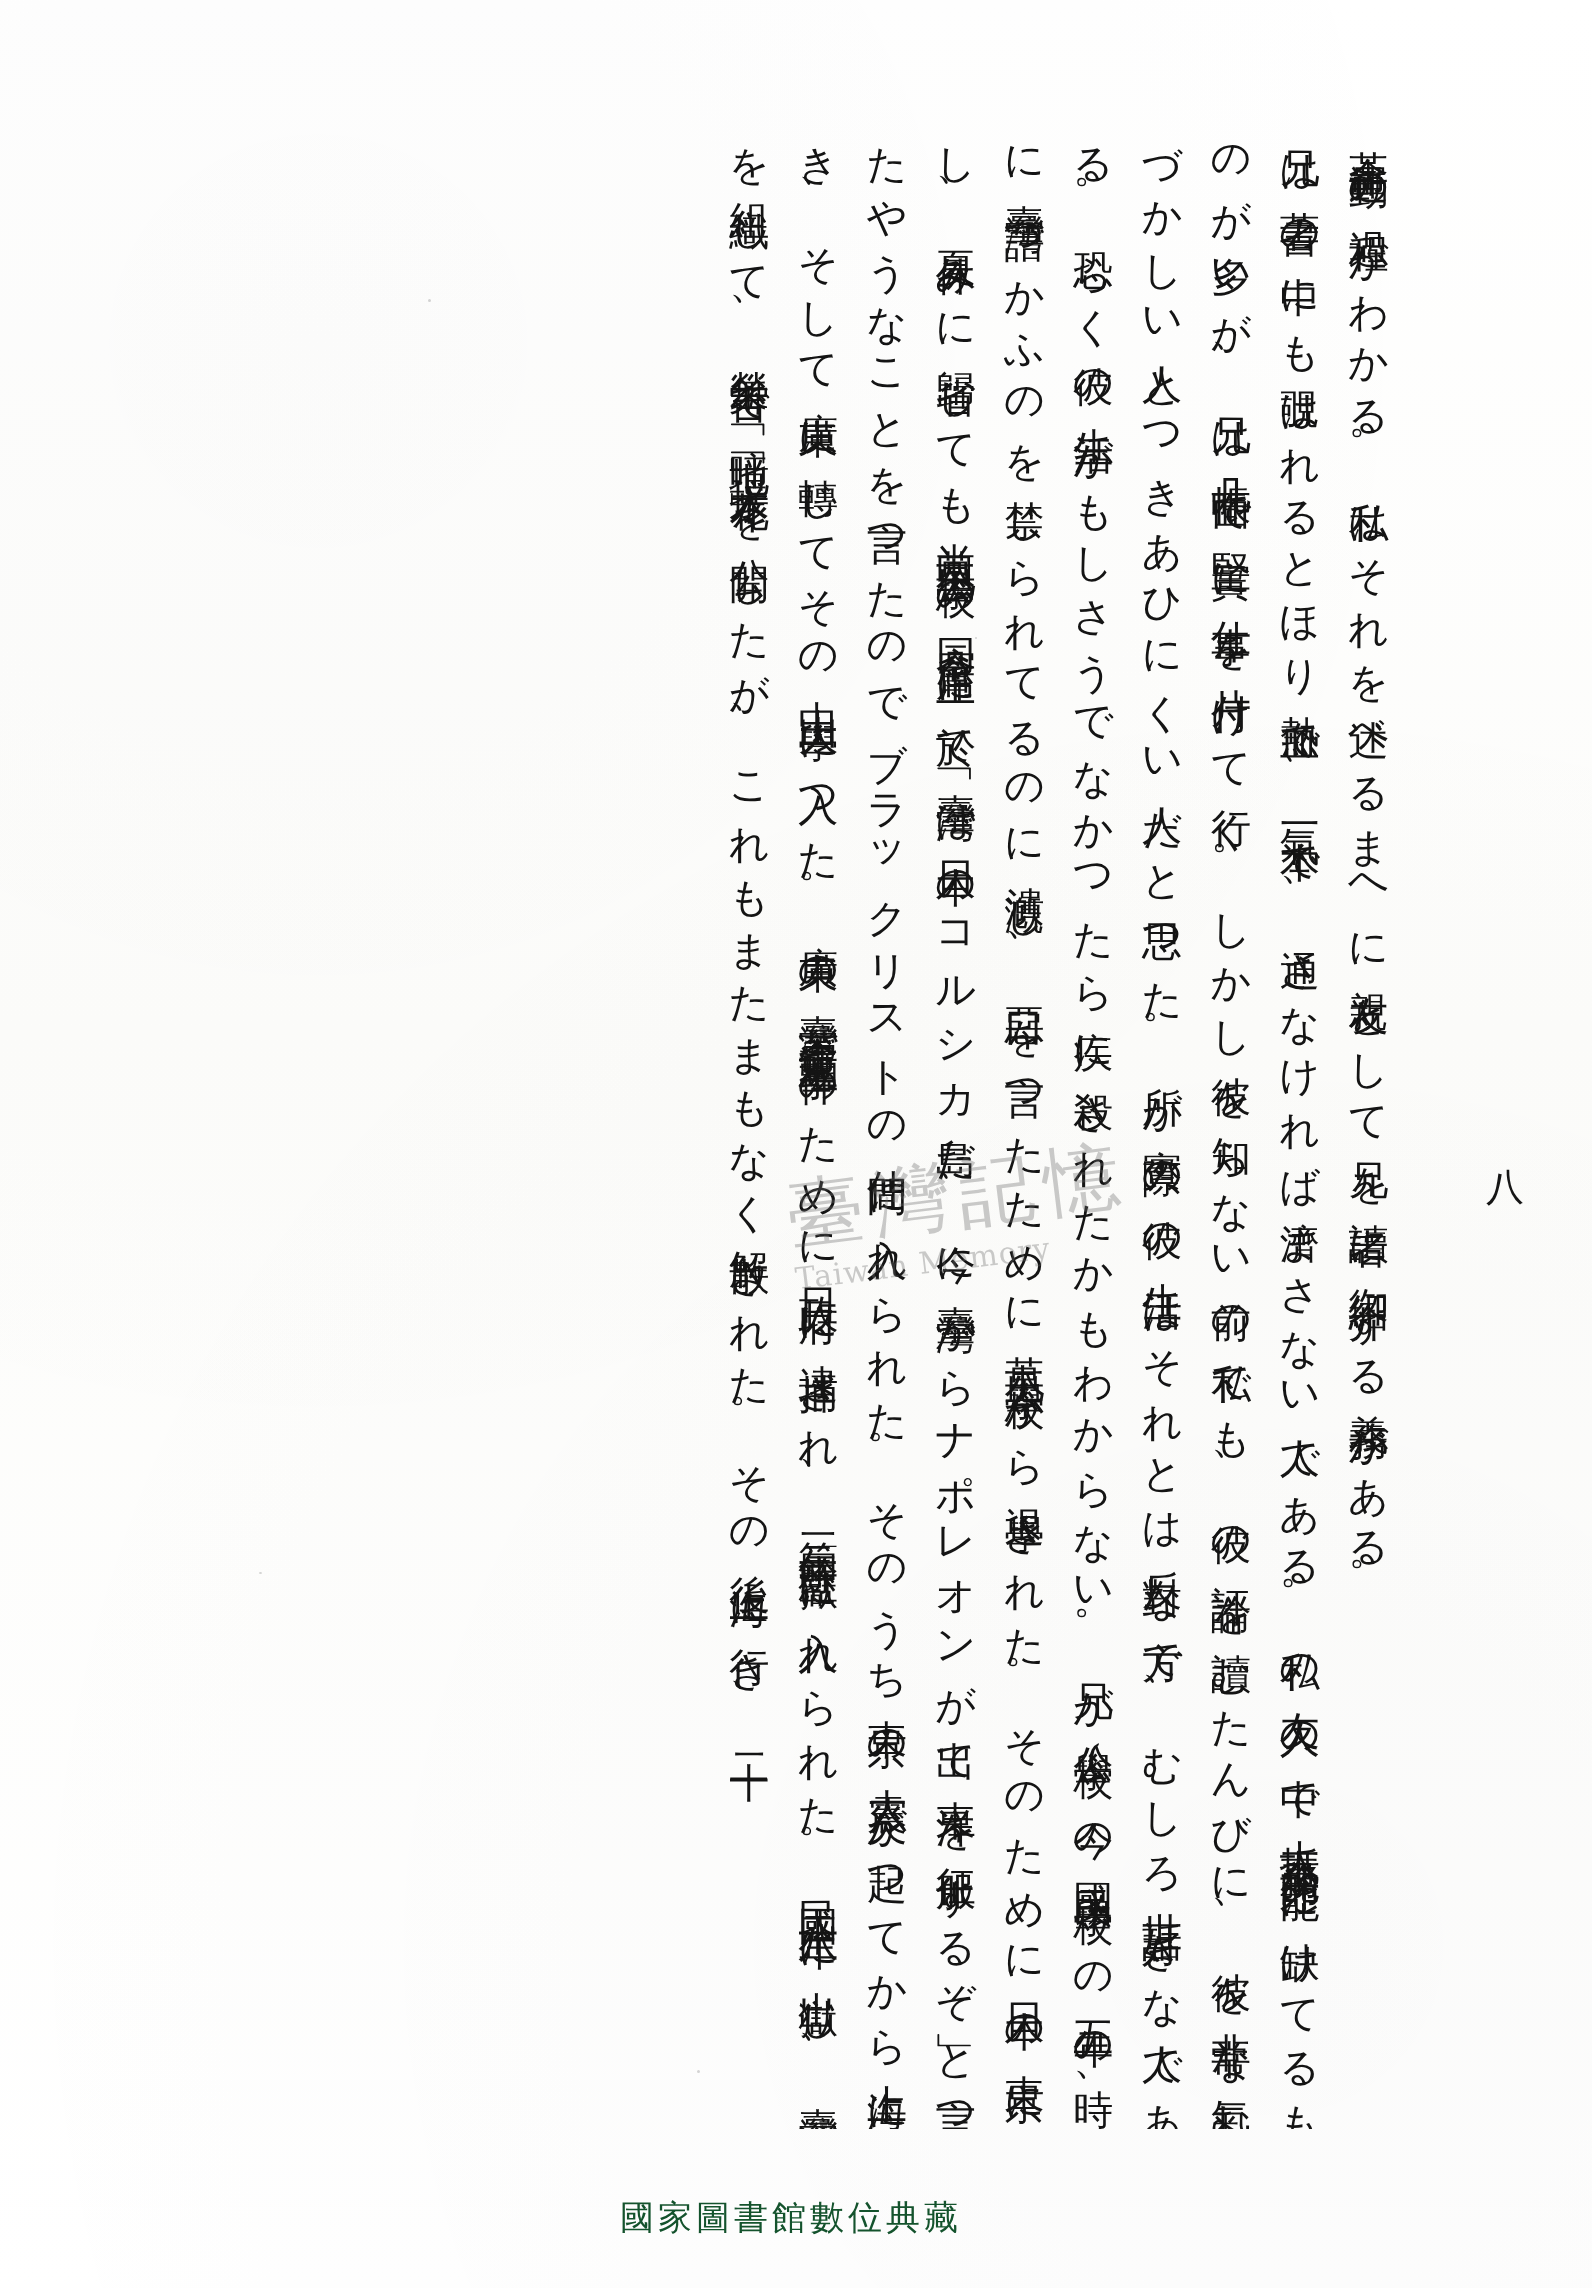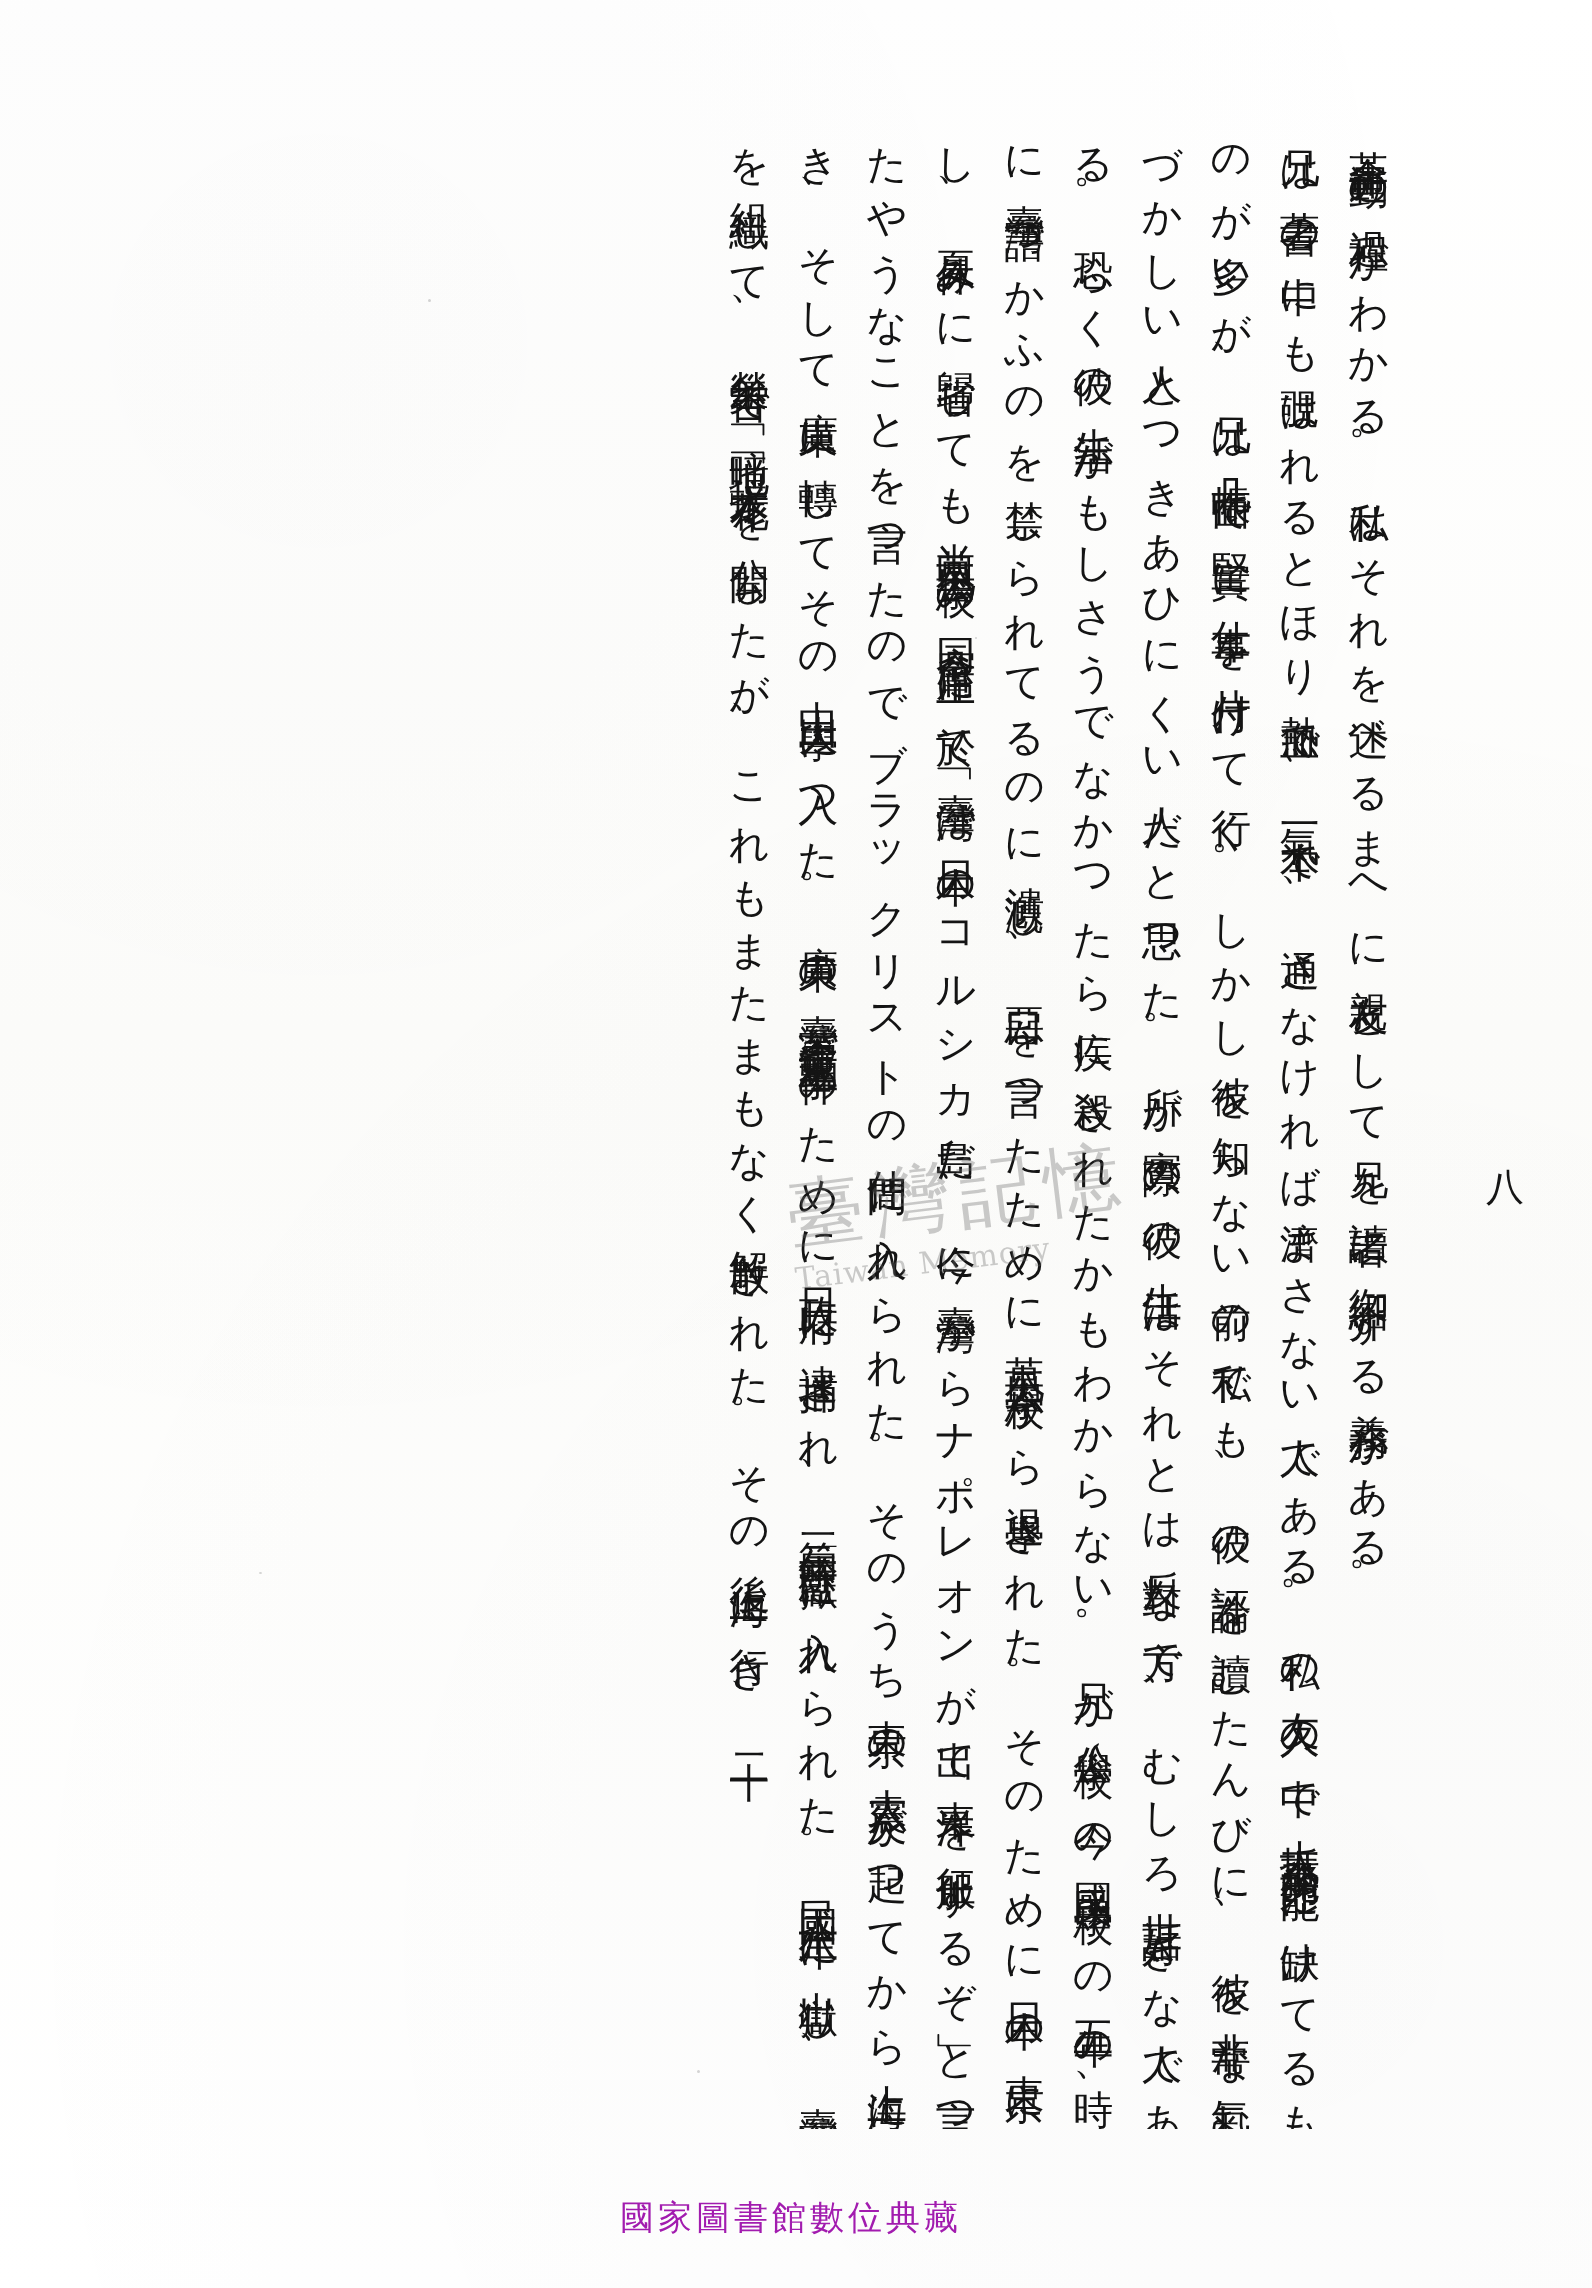--- a/index.html
+++ b/index.html
@@ -98,21 +98,21 @@
   
   #footer-stamp {
     position: absolute;
     left: 0;
     right: 10px;
     bottom: 48px;
     text-align: center;
     font-family: "DejaVu Serif", serif;
     font-size: 34px;
     letter-spacing: 4px;
-    color: #a21caf;
+    color: #14532d;
   }
 
   
   .speckle {
     position: absolute;
     background: rgba(30,30,30,0.18);
     border-radius: 50%;
     pointer-events: none;
   }
 </style>

